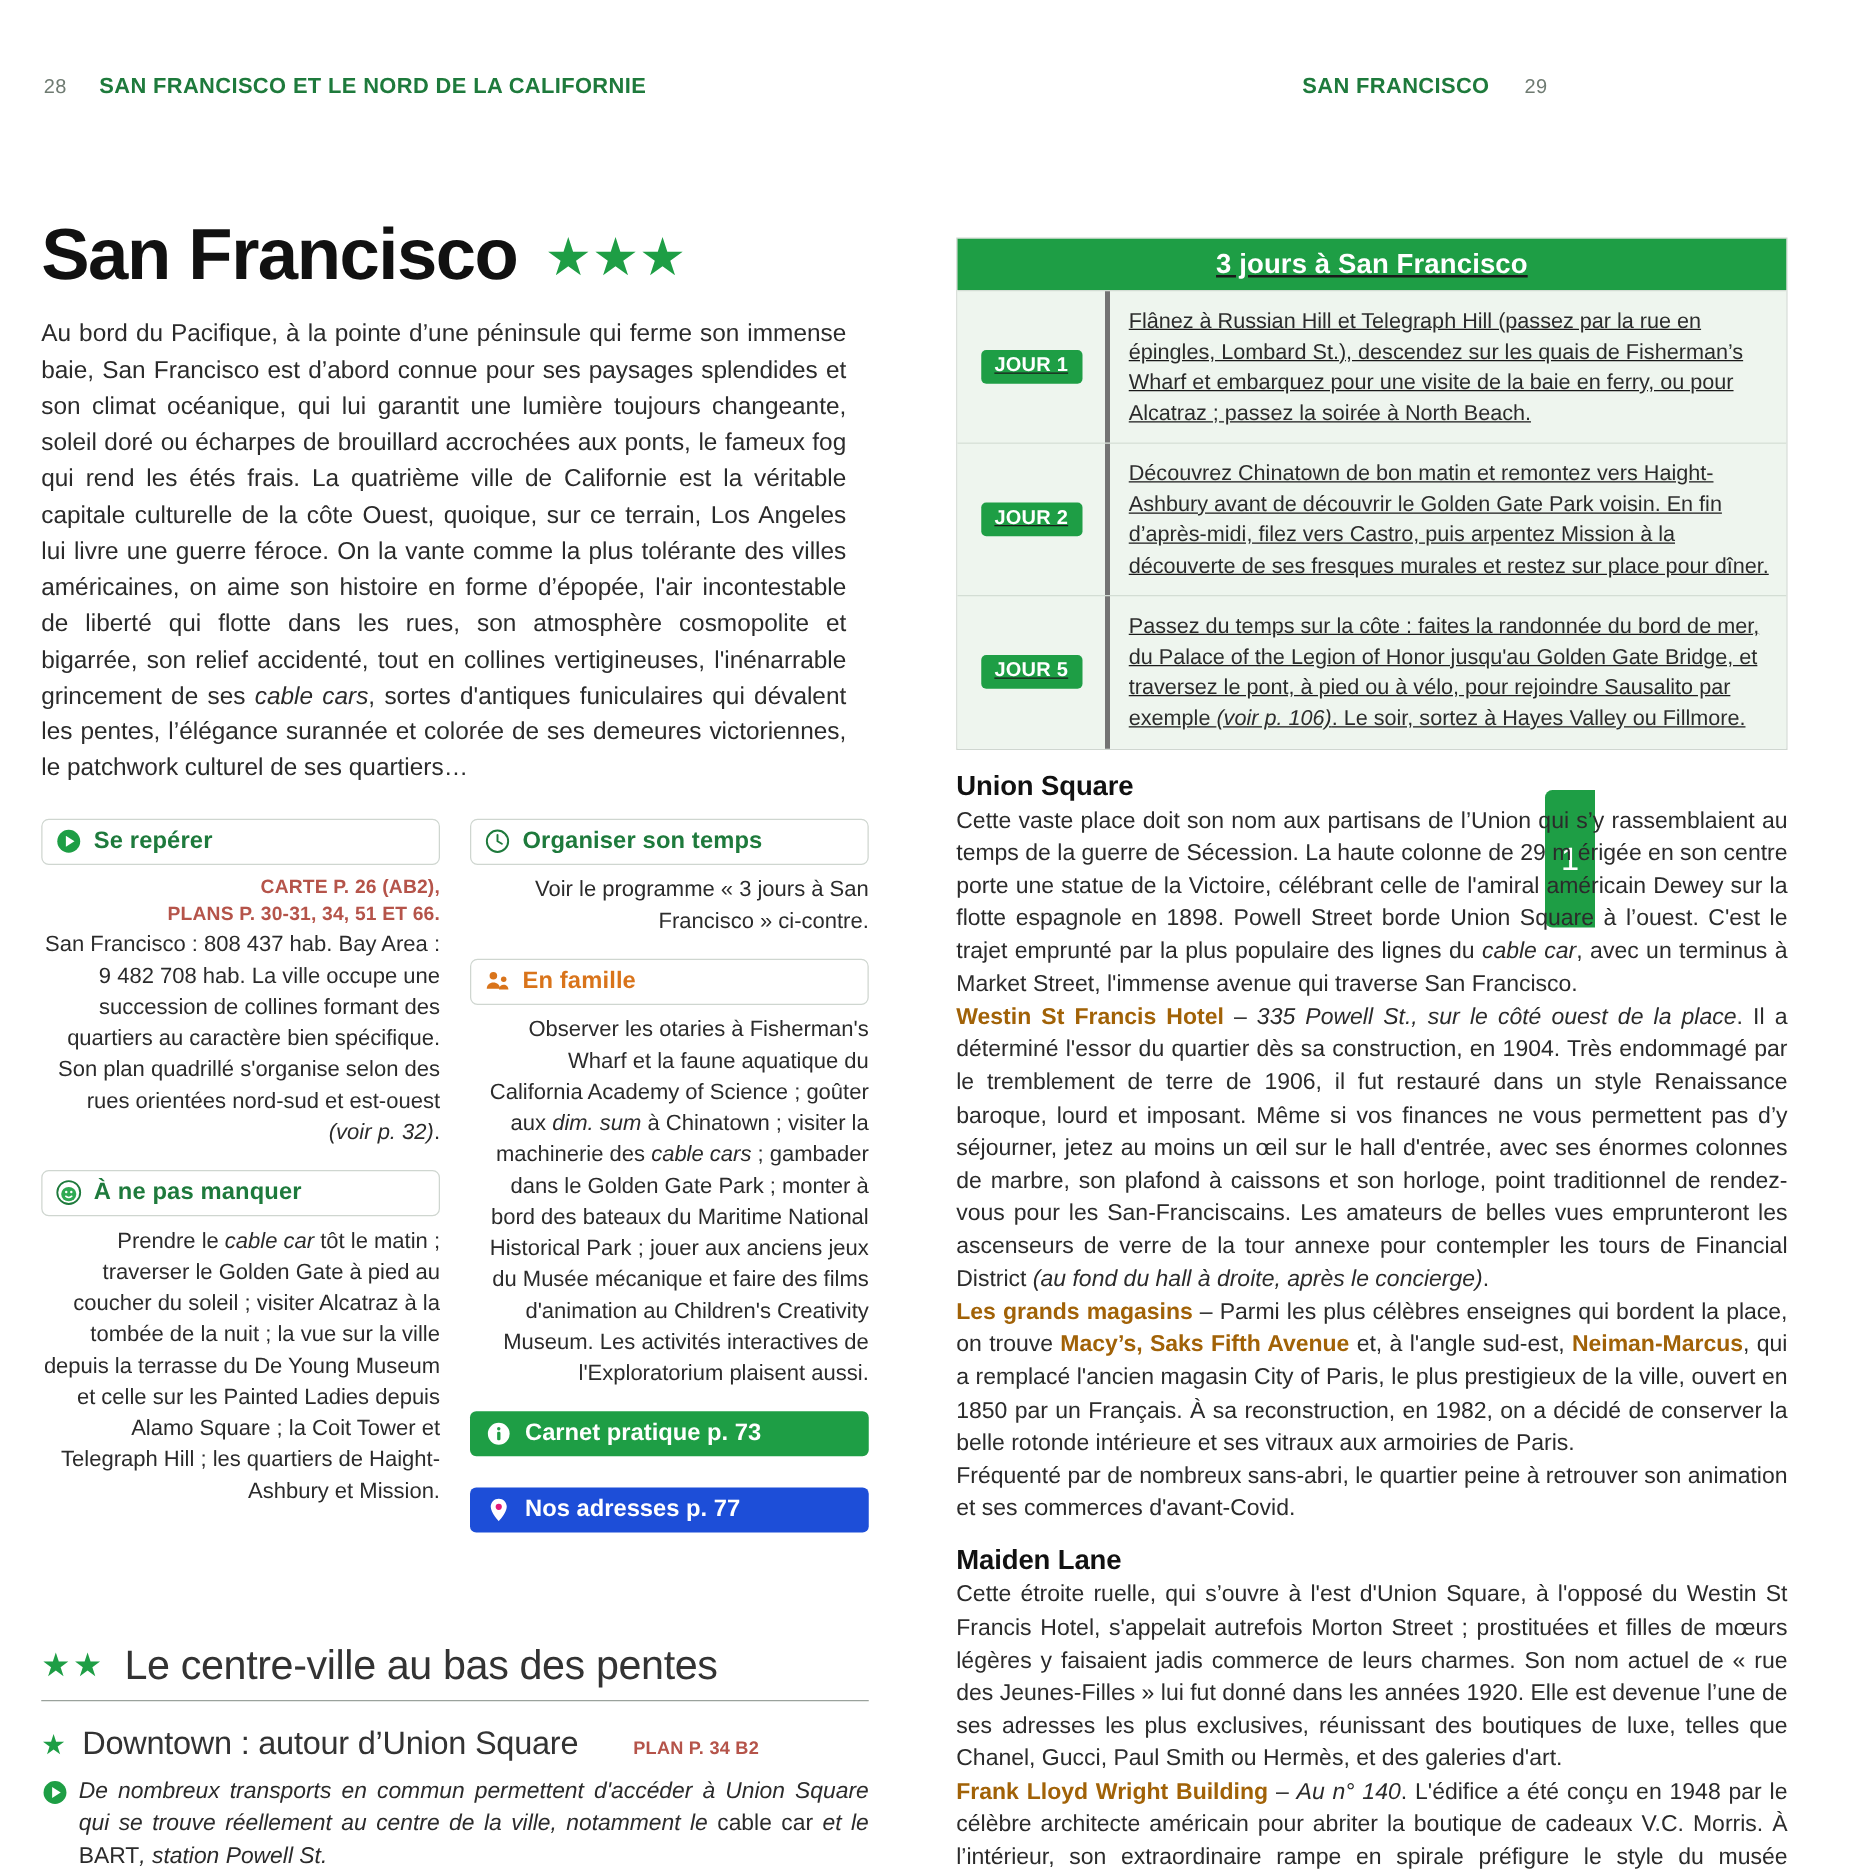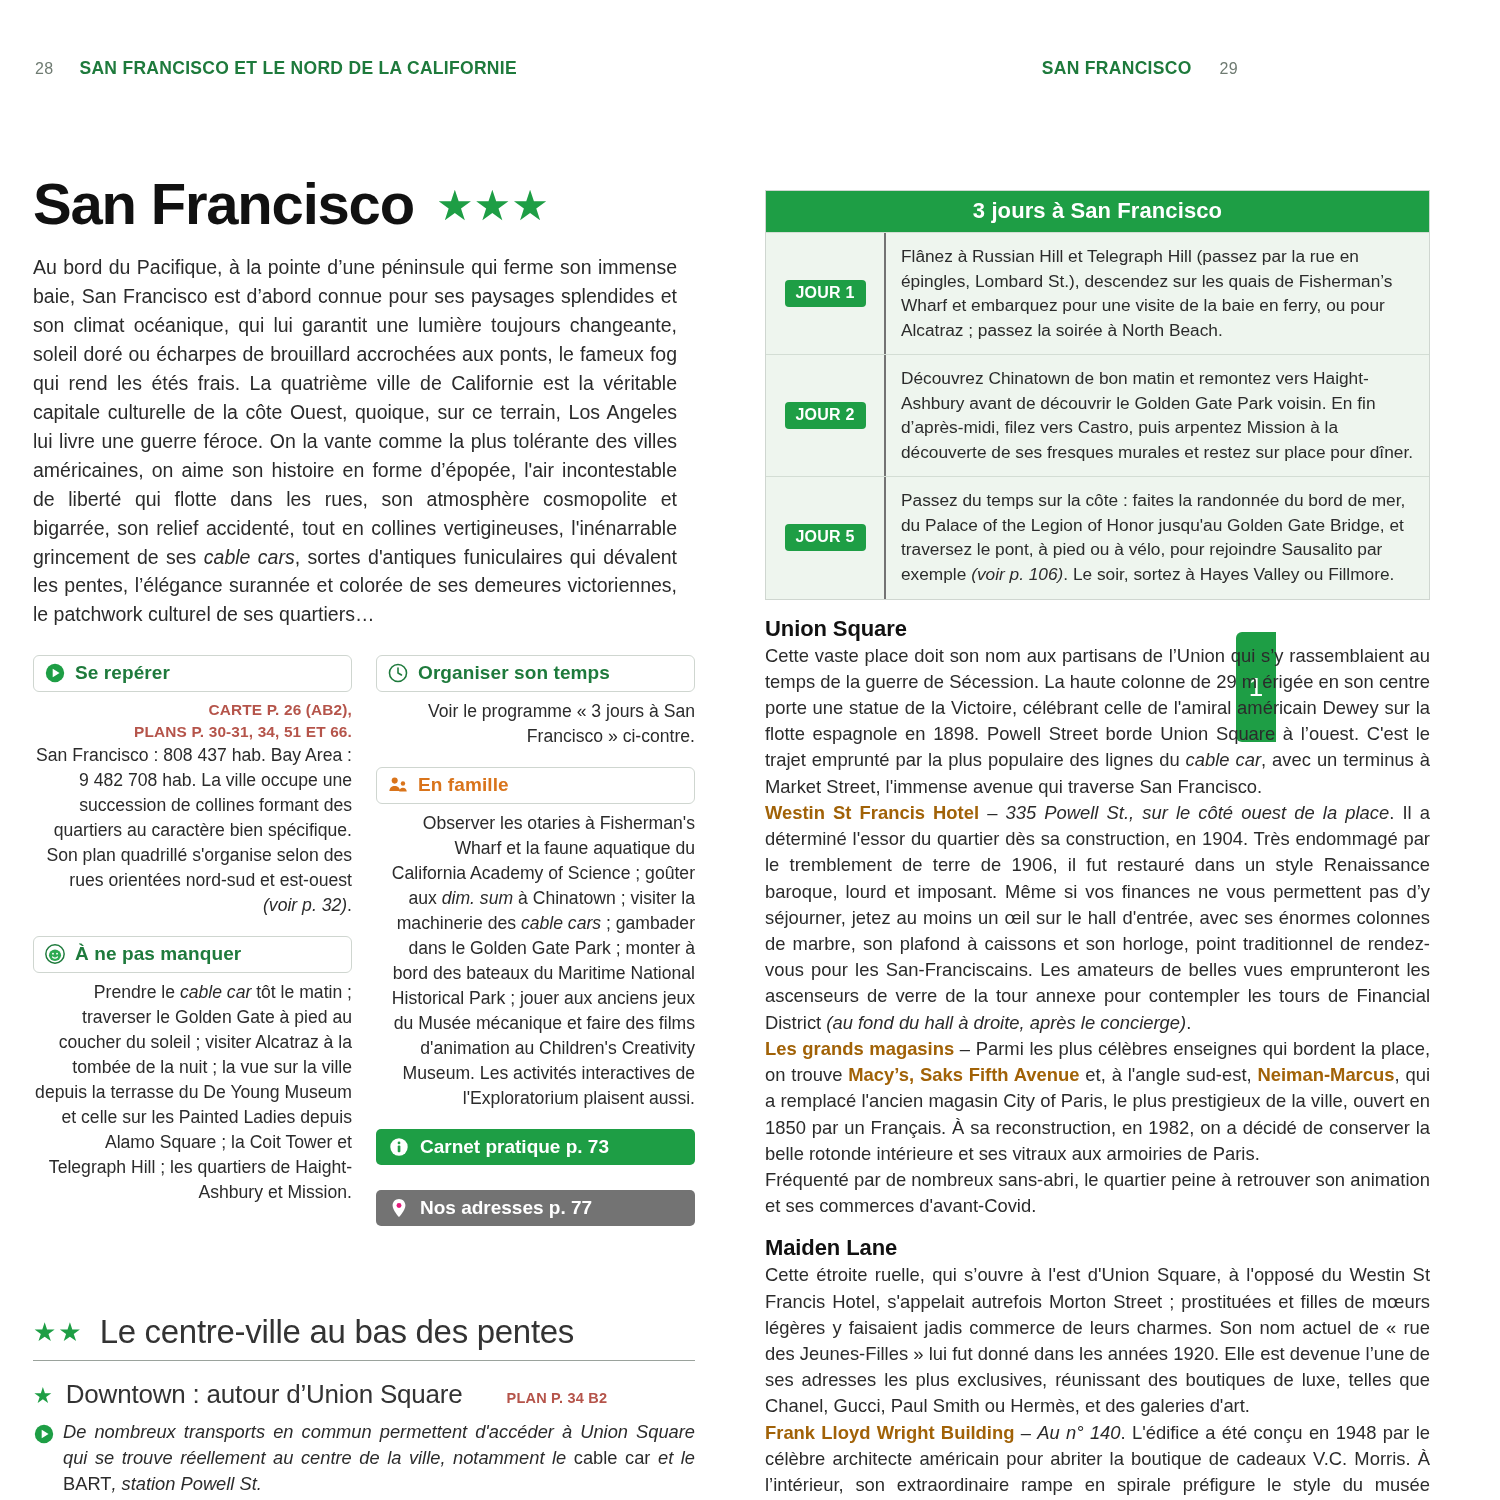--- a/index.html
+++ b/index.html
@@ -60,47 +60,47 @@
   .ibox-body i { font-style:italic; }
   .ref-red { color:#b5544a; font-weight:bold; font-size:15.4px; letter-spacing:.15px; line-height:1.42; }
 
   
   .pill {
     display:flex; align-items:center; gap:10px;
     border-radius:5px; padding:7px 12px; margin-bottom:25px;
     color:#fff; font-weight:bold; font-size:19px;
   }
   .pill-green { background:#1e9e45; }
-  .pill-pink  { background:#737373; }
+  .pill-pink  { background:#1d4ed8; }
 
   
   .sec2 { margin-top:62px; }
   .sec2-row { display:flex; align-items:center; gap:16px; }
   .sec2-stars { color:#1e9e45; font-size:26px; letter-spacing:2px; line-height:1; }
   .sec2-title { font-size:33px; color:#333; font-weight:normal; letter-spacing:-.3px; }
   .sec2-rule { border:0; border-top:1.5px solid #9aa29c; margin:9px 0 18px 0; }
 
   .sec3-row { display:flex; align-items:baseline; gap:13px; flex-wrap:wrap; }
   .sec3-star { color:#1e9e45; font-size:22px; line-height:1; }
   .sec3-title { font-size:26px; color:#333; letter-spacing:-.2px; }
   .sec3-ref { color:#b5544a; font-weight:bold; font-size:14.5px; letter-spacing:.2px;padding-left:31px; }
 
   .transport { display:flex; gap:8px; margin-top:9px; font-size:18.3px; line-height:1.42; color:#2b2b2b; text-align:justify; }
   .transport .tx { font-style:italic; }
   .transport .tx .rom { font-style:normal; }
 
   
-  .daysbox { border:1px solid #cfd6d0; }
+  .daysbox { border:1px solid #cfd6d0;text-decoration:underline; }
   .daysbox-head {
     background:#1e9e45; color:#fff; text-align:center;
     font-weight:bold; font-size:22px; padding:7px 0 8px 0; letter-spacing:.1px;
   }
   .dayrow { display:flex; background:#eef5ee; border-top:1px solid #d3ddd4; }
   .dayrow:first-of-type { border-top:0; }
-  .daycell-l { width:118px; flex:0 0 118px; display:flex; align-items:center; justify-content:center; border-right:2px solid #737373; }
+  .daycell-l { width:118px; flex:0 0 118px; display:flex; align-items:center; justify-content:center; border-right:4px solid #737373; }
   .daytag {
     background:#1e9e45; color:#fff; font-weight:bold; font-size:16px;
     padding:4px 11px 5px 11px; border-radius:4px; letter-spacing:.2px; white-space:nowrap;
   }
   .daycell-r { padding:11px 14px 12px 15px; font-size:17.3px; line-height:1.42; color:#2b2b2b; }
   .daycell-r i { font-style:italic; }
 
   
   .art { margin-top:16px; }
   .art h3 { margin:0 0 1px 0; font-size:22px; font-weight:bold; color:#111; letter-spacing:-.1px; }

